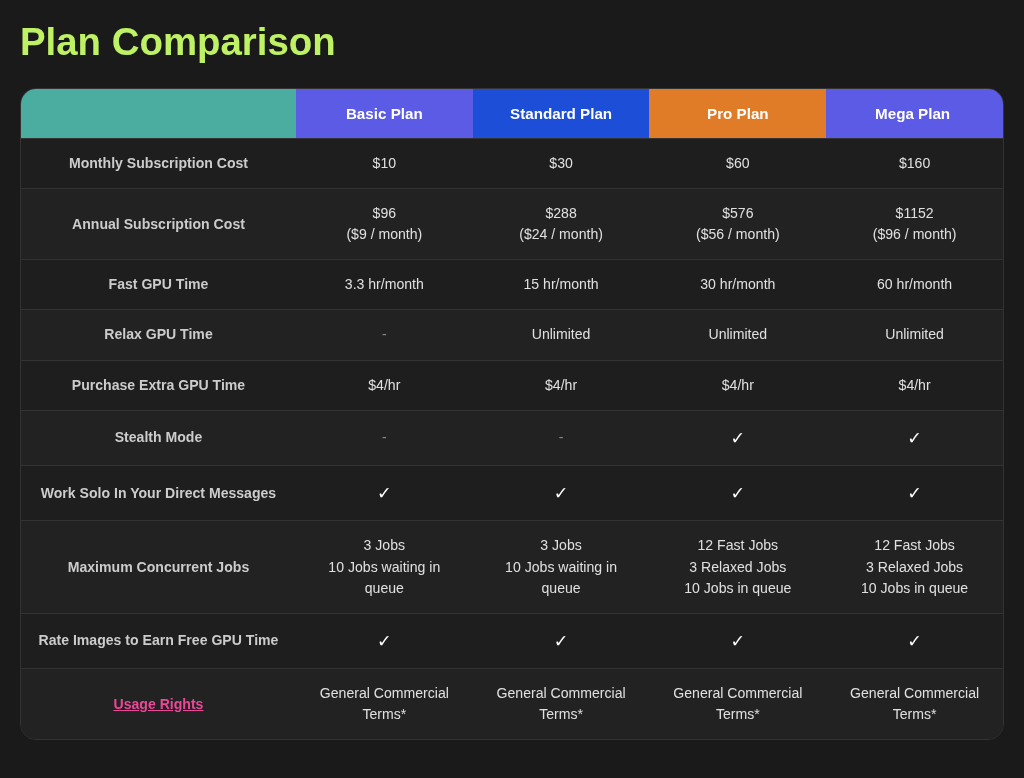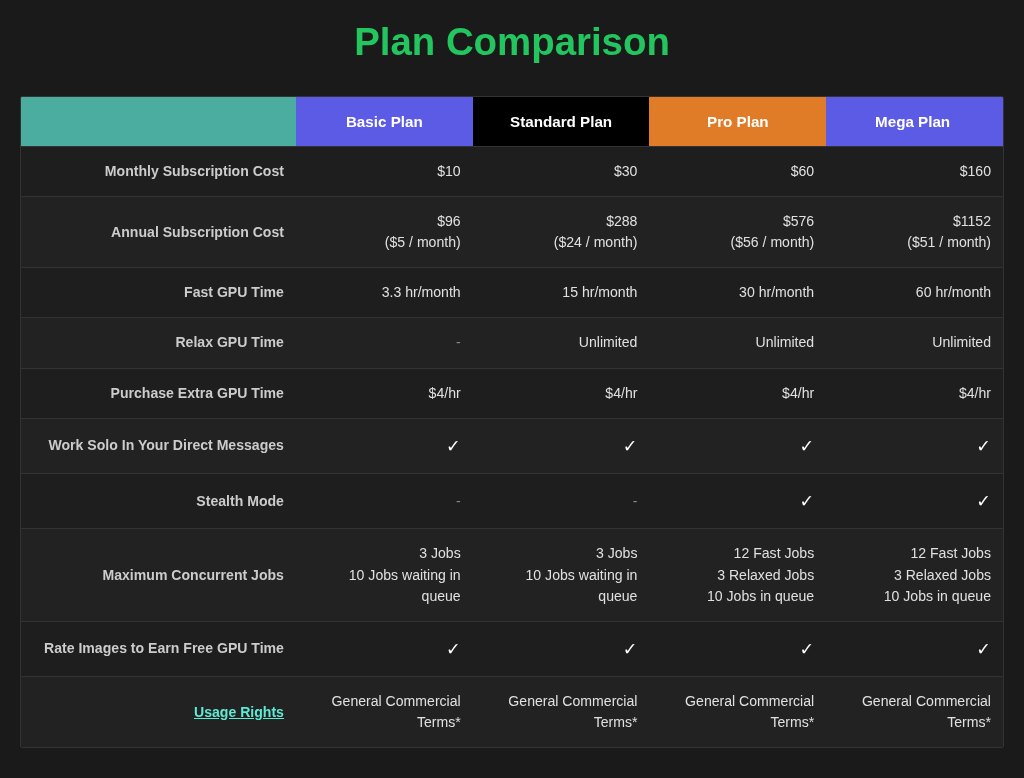--- a/index.html
+++ b/index.html
@@ -6,26 +6,25 @@
     body {
       background-color: #1a1a1a;
       color: #e0e0e0;
       font-family: Arial, sans-serif;
       padding: 20px;
       min-height: 778px;
     }
     h1 {
       font-size: 2.4rem;
       font-weight: 900;
-      color: #22c55e;
-      margin-bottom: 32px;
-      text-align: center;
+      color: #bef264;
+      margin-bottom: 24px;
     }
     .table-wrapper {
-      border-radius: 2px;
+      border-radius: 16px;
       overflow: hidden;
       border: 1px solid #333;
     }
     table {
       width: 100%;
       border-collapse: collapse;
       table-layout: fixed;
     }
     thead tr th {
       padding: 16px 12px;
@@ -35,61 +34,61 @@
       color: #ffffff;
     }
     thead tr th:first-child {
       background-color: #4aada0;
       width: 28%;
     }
     thead tr th.col-basic {
       background-color: #5b5be6;
     }
     thead tr th.col-standard {
-      background-color: #000000;
+      background-color: #1d4ed8;
     }
     thead tr th.col-pro {
       background-color: #e07c28;
       text-align: center;
     }
     thead tr th.col-mega {
       background-color: #5b5be6;
       padding-left: 8px;
     }
     tbody tr {
       border-top: 1px solid #333;
     }
     tbody tr:nth-child(even) {
       background-color: #222222;
     }
     tbody tr:nth-child(odd) {
       background-color: #1e1e1e;
     }
     tbody td {
       padding: 14px 12px;
-      text-align: right;
+      text-align: center;
       font-size: 0.88rem;
       vertical-align: middle;
       line-height: 1.5;
     }
     tbody td:first-child {
-      text-align: right;
+      text-align: center;
       font-weight: 700;
       color: #cccccc;
       font-size: 0.88rem;
     }
     .checkmark {
       color: #ffffff;
       font-size: 1.1rem;
     }
     .dash {
       color: #888;
     }
     .usage-link {
-      color: #5eead4;
+      color: #ec4899;
       text-decoration: underline;
       font-weight: 700;
       cursor: pointer;
     }
   </style>
 </head>
 <body>
 
 <h1>Plan Comparison</h1>
 
@@ -107,24 +106,24 @@
     <tbody id="table-body">
     <tr>
           <td>Monthly Subscription Cost</td>
           <td><span>$10</span></td>
           <td><span>$30</span></td>
           <td><span>$60</span></td>
           <td><span>$160</span></td>
         </tr>
         <tr>
           <td>Annual Subscription Cost</td>
-          <td><span>$96</span><br><span>($5 / month)</span></td>
+          <td><span>$96</span><br><span>($9 / month)</span></td>
           <td><span>$288</span><br><span>($24 / month)</span></td>
           <td><span>$576</span><br><span>($56 / month)</span></td>
-          <td><span>$1152</span><br><span>($51 / month)</span></td>
+          <td><span>$1152</span><br><span>($96 / month)</span></td>
         </tr>
         <tr>
           <td>Fast GPU Time</td>
           <td><span>3.3 hr/month</span></td>
           <td><span>15 hr/month</span></td>
           <td><span>30 hr/month</span></td>
           <td><span>60 hr/month</span></td>
         </tr>
         <tr>
           <td>Relax GPU Time</td>
@@ -134,30 +133,30 @@
           <td><span>Unlimited</span></td>
         </tr>
         <tr>
           <td>Purchase Extra GPU Time</td>
           <td><span>$4/hr</span></td>
           <td><span>$4/hr</span></td>
           <td><span>$4/hr</span></td>
           <td><span>$4/hr</span></td>
         </tr>
         <tr>
-          <td>Work Solo In Your Direct Messages</td>
-          <td><span class="checkmark">✓</span></td>
-          <td><span class="checkmark">✓</span></td>
+          <td>Stealth Mode</td>
+          <td><span class="dash">-</span></td>
+          <td><span class="dash">-</span></td>
           <td><span class="checkmark">✓</span></td>
           <td><span class="checkmark">✓</span></td>
         </tr>
         <tr>
-          <td>Stealth Mode</td>
-          <td><span class="dash">-</span></td>
-          <td><span class="dash">-</span></td>
+          <td>Work Solo In Your Direct Messages</td>
+          <td><span class="checkmark">✓</span></td>
+          <td><span class="checkmark">✓</span></td>
           <td><span class="checkmark">✓</span></td>
           <td><span class="checkmark">✓</span></td>
         </tr>
         <tr>
           <td>Maximum Concurrent Jobs</td>
           <td><span>3 Jobs</span><br><span>10 Jobs waiting in queue</span></td>
           <td><span>3 Jobs</span><br><span>10 Jobs waiting in queue</span></td>
           <td><span>12 Fast Jobs</span><br><span>3 Relaxed Jobs</span><br><span>10 Jobs in queue</span></td>
           <td><span>12 Fast Jobs</span><br><span>3 Relaxed Jobs</span><br><span>10 Jobs in queue</span></td>
         </tr>

